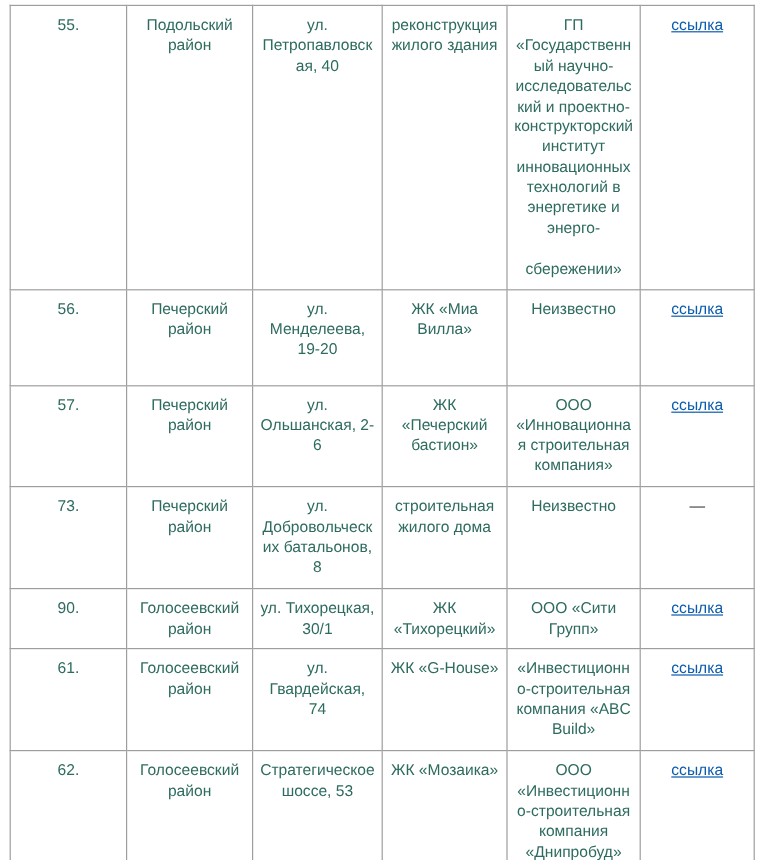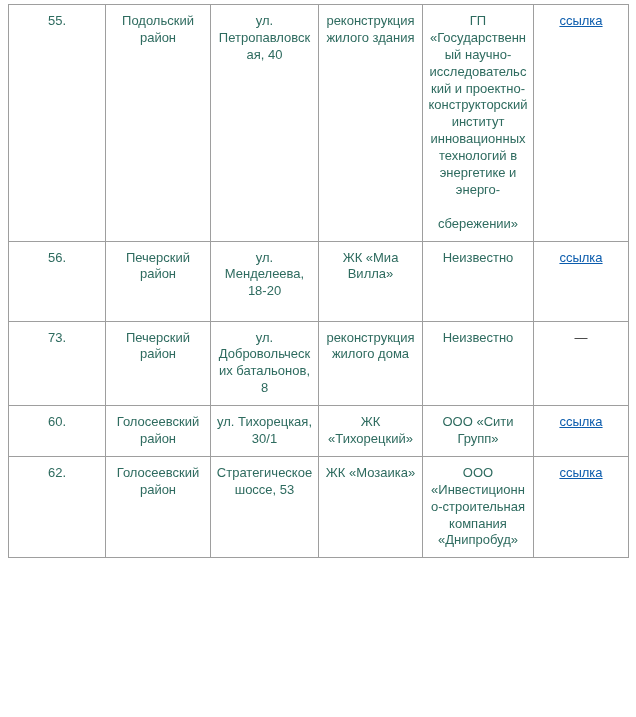--- a/index.html
+++ b/index.html
@@ -74,39 +74,55 @@
           <td class="cell-address">ул. Петропавловская, 40</td>
           <td class="cell-project">реконструкция жилого здания</td>
           <td class="cell-developer">ГП «Государственный научно-исследовательский и проектно-конструкторский институт инновационных технологий в энергетике и энерго-
 
 сбережении»</td>
           <td class="cell-link"><a href="#">ссылка</a></td>
         </tr>
         <tr style="height: 80px;">
           <td class="cell-num">56.</td>
           <td class="cell-district">Печерский район</td>
-          <td class="cell-address">ул. Менделеева, 18-20</td>
+          <td class="cell-address">ул. Менделеева, 19-20</td>
           <td class="cell-project">ЖК «Миа Вилла»</td>
           <td class="cell-developer">Неизвестно</td>
+          <td class="cell-link"><a href="#">ссылка</a></td>
+        </tr>
+        <tr style="height: 74px;">
+          <td class="cell-num">57.</td>
+          <td class="cell-district">Печерский район</td>
+          <td class="cell-address">ул. Ольшанская, 2-6</td>
+          <td class="cell-project">ЖК «Печерский бастион»</td>
+          <td class="cell-developer">ООО «Инновационная строительная компания»</td>
           <td class="cell-link"><a href="#">ссылка</a></td>
         </tr>
         <tr style="height: 66px;">
           <td class="cell-num">73.</td>
           <td class="cell-district">Печерский район</td>
           <td class="cell-address">ул. Добровольческих батальонов, 8</td>
-          <td class="cell-project">реконструкция жилого дома</td>
+          <td class="cell-project">строительная жилого дома</td>
           <td class="cell-developer">Неизвестно</td>
           <td class="cell-link"><span class="dash">—</span></td>
         </tr>
         <tr style="height: 50px;">
-          <td class="cell-num">60.</td>
+          <td class="cell-num">90.</td>
           <td class="cell-district">Голосеевский район</td>
           <td class="cell-address">ул. Тихорецкая, 30/1</td>
           <td class="cell-project">ЖК «Тихорецкий»</td>
           <td class="cell-developer">ООО «Сити Групп»</td>
+          <td class="cell-link"><a href="#">ссылка</a></td>
+        </tr>
+        <tr style="height: 76px;">
+          <td class="cell-num">61.</td>
+          <td class="cell-district">Голосеевский район</td>
+          <td class="cell-address">ул. Гвардейская, 74</td>
+          <td class="cell-project">ЖК «G-House»</td>
+          <td class="cell-developer">«Инвестиционно-строительная компания «ABC Build»</td>
           <td class="cell-link"><a href="#">ссылка</a></td>
         </tr>
         <tr style="height: 86px;">
           <td class="cell-num">62.</td>
           <td class="cell-district">Голосеевский район</td>
           <td class="cell-address">Стратегическое шоссе, 53</td>
           <td class="cell-project">ЖК «Мозаика»</td>
           <td class="cell-developer">ООО «Инвестиционно-строительная компания «Днипробуд»</td>
           <td class="cell-link"><a href="#">ссылка</a></td>
         </tr>

